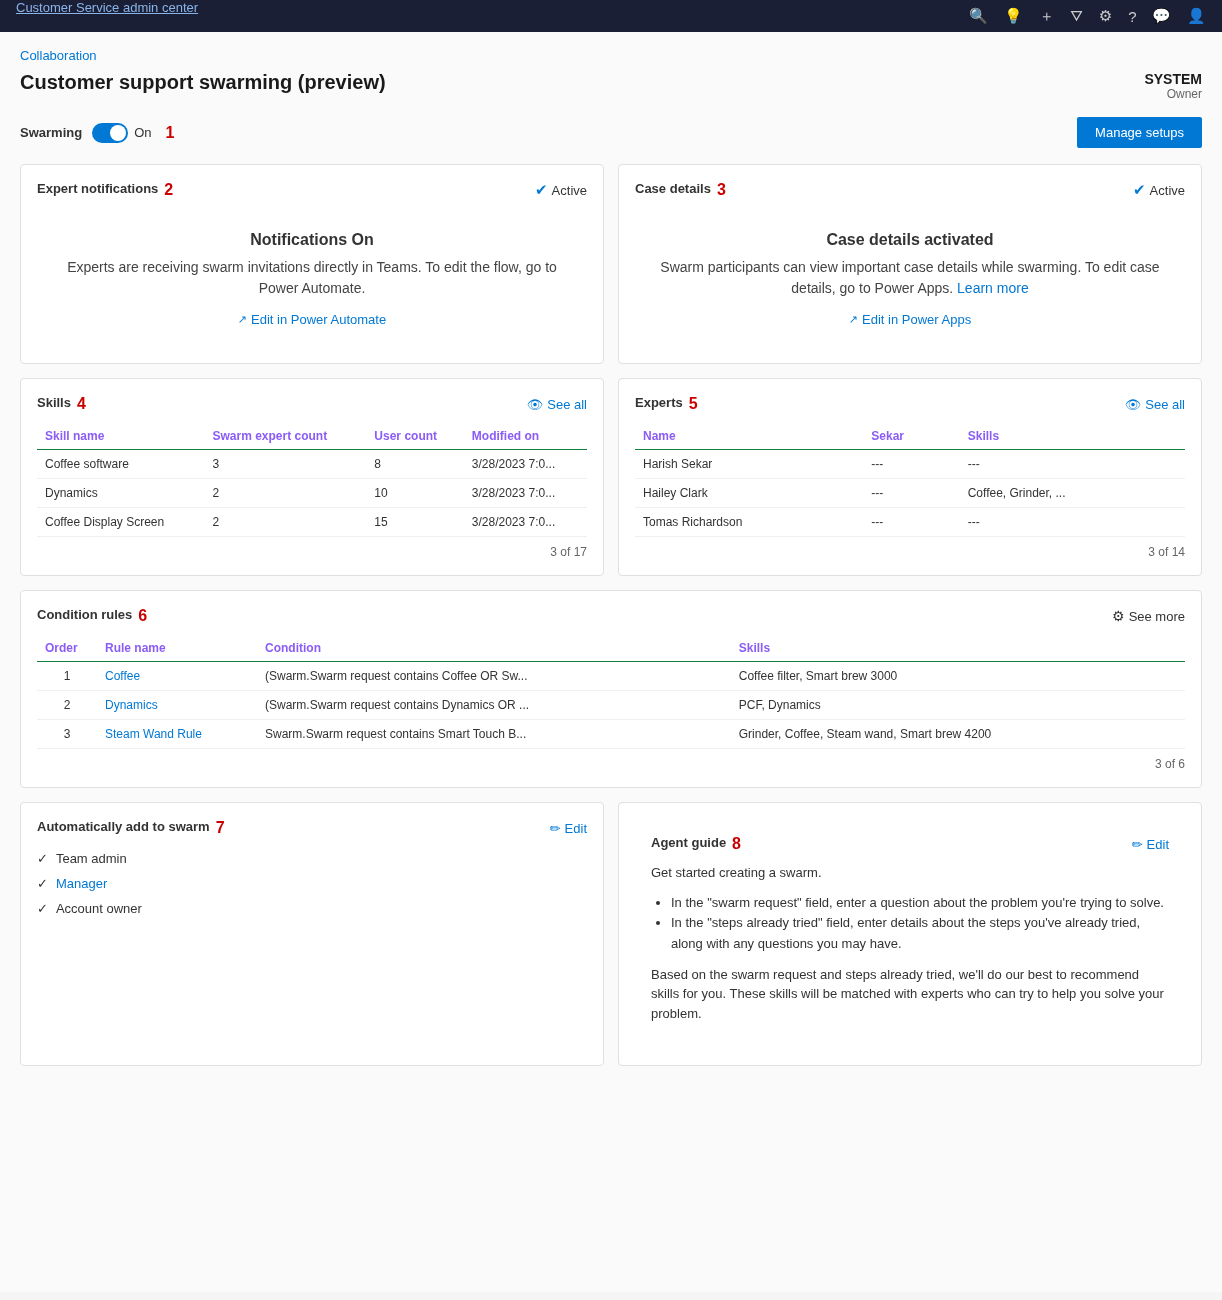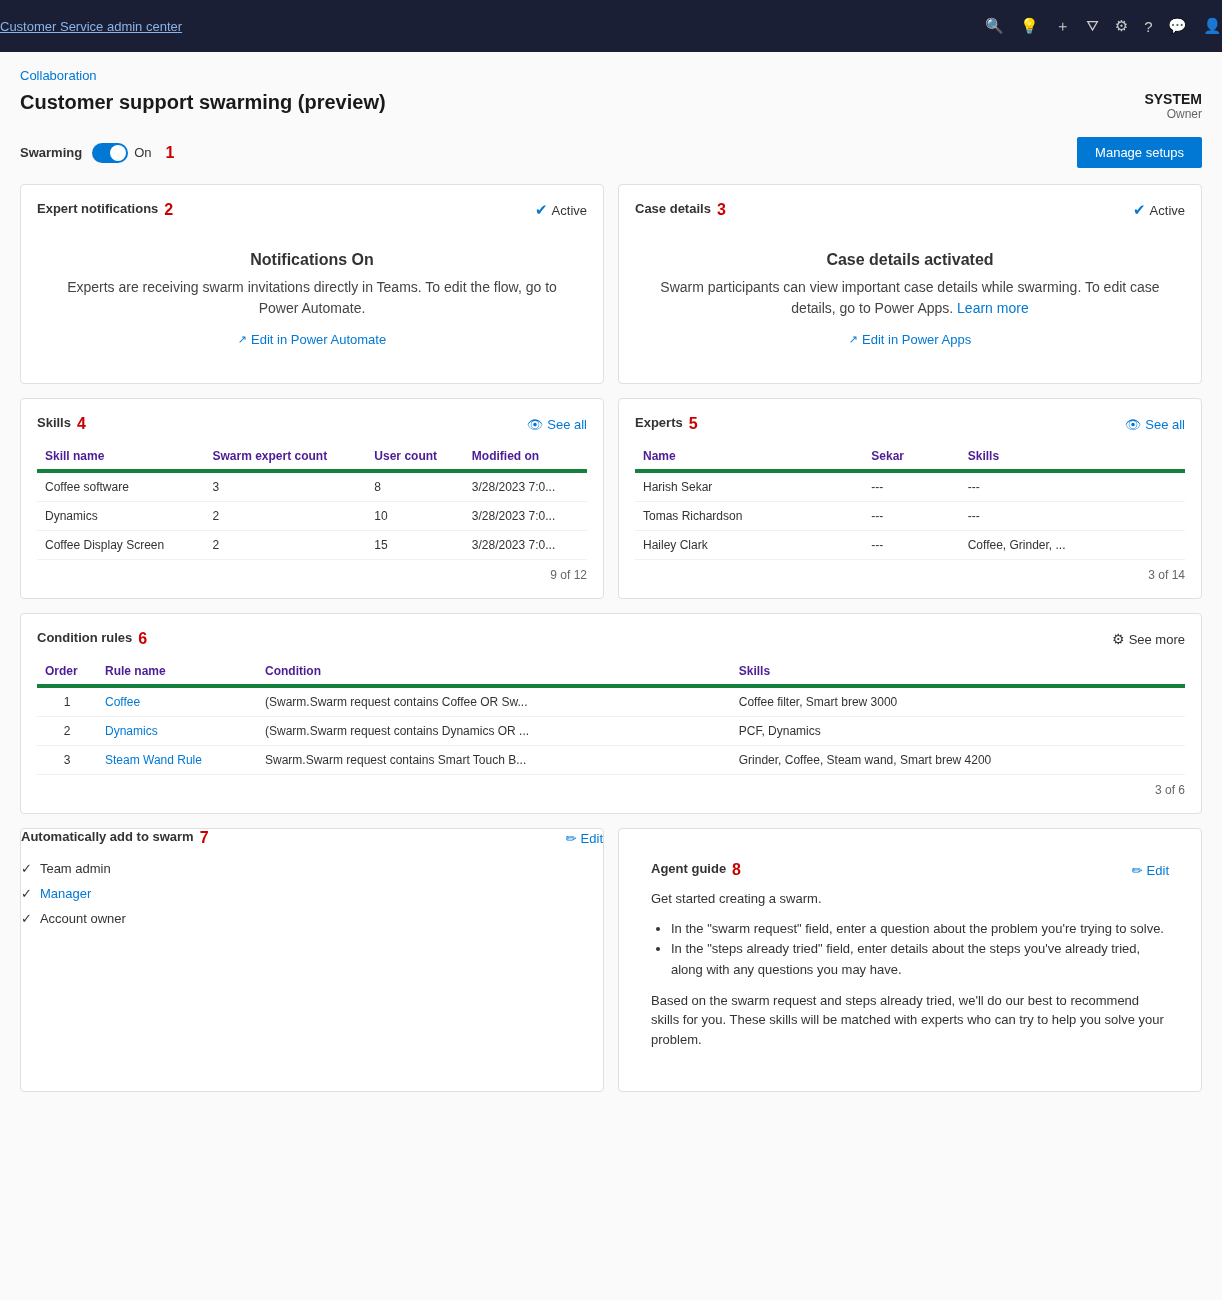--- a/index.html
+++ b/index.html
@@ -2,24 +2,23 @@
 <html><head>
   <meta charset="utf-8">
   <style>
     * { box-sizing: border-box; margin: 0; padding: 0; }
     body { font-family: 'Segoe UI', Arial, sans-serif; font-size: 13px; background: #f5f5f5; color: #333; }
 
     
     .top-nav {
       background: #1a1f36;
       color: #fff;
-      height: 52px;
+      height: 32px;
       display: flex;
-      align-items: center;
-      padding: 0 0;
+      padding: 0 16px;
       gap: 12px;
     }
     .top-nav-title { font-size: 13px; color: #8ab4e8; text-decoration: underline; flex: 1; }
     .top-nav-icons { display: flex; gap: 16px; align-items: center; }
     .top-nav-icon { color: #ccc; font-size: 15px; cursor: pointer; }
 
     
     .main-content { padding: 16px 20px; background: #fafafa; min-height: calc(1300px - 40px); }
 
     
@@ -66,35 +65,35 @@
     .notif-content { text-align: center; padding: 20px 10px; }
     .notif-title { font-size: 16px; font-weight: 600; margin-bottom: 8px; }
     .notif-desc { font-size: 14px; color: #444; line-height: 1.5; margin-bottom: 12px; }
     .edit-link { color: #0078d4; font-size: 13px; cursor: pointer; text-decoration: none; display: inline-flex; align-items: center; gap: 4px; }
 
     
     .table-card { background: #fff; border: 1px solid #e0e0e0; border-radius: 4px; padding: 16px; }
     .table-card-header { display: flex; justify-content: space-between; align-items: center; margin-bottom: 10px; }
     .see-all-link { color: #0078d4; font-size: 13px; cursor: pointer; display: flex; align-items: center; gap: 4px; }
     .data-table { width: 100%; border-collapse: collapse; font-size: 12px; }
-    .data-table th { text-align: left; padding: 6px 8px; font-weight: 600; color: #4c1d95; border-bottom: 4px solid #15803d; font-size: 12px; }
+    .data-table th { text-align: left; padding: 6px 8px; font-weight: 600; color: #8b5cf6; border-bottom: 1px solid #15803d; font-size: 12px; }
     .data-table td { padding: 7px 8px; color: #333; border-bottom: 1px solid #f0f0f0; }
     .table-count { text-align: right; font-size: 12px; color: #666; margin-top: 8px; }
 
     
     .full-card { background: #fff; border: 1px solid #e0e0e0; border-radius: 4px; padding: 16px; margin-bottom: 14px; }
     .full-card-header { display: flex; justify-content: space-between; align-items: center; margin-bottom: 10px; }
     .see-more-link { color: #333; font-size: 13px; cursor: pointer; display: flex; align-items: center; gap: 4px; }
     .gear-icon { font-size: 14px; }
 
     
     .bottom-grid { display: grid; grid-template-columns: 1fr 1fr; gap: 14px; }
 
     
-    .auto-card { background: #fff; border: 1px solid #e0e0e0; border-radius: 4px; }
+    .auto-card { background: #fff; border: 1px solid #e0e0e0; border-radius: 4px; padding: 16px; }
     .auto-card-header { display: flex; justify-content: space-between; align-items: center; margin-bottom: 14px; }
     .edit-link-btn { color: #0078d4; font-size: 13px; cursor: pointer; display: flex; align-items: center; gap: 4px; }
     .check-item { display: flex; align-items: center; gap: 8px; margin-bottom: 10px; font-size: 13px; }
     .check-icon { color: #333; }
 
     
     .agent-card { background: #fff; border: 1px solid #e0e0e0; border-radius: 4px; padding: 32px; }
     .agent-card-header { display: flex; justify-content: space-between; align-items: center; margin-bottom: 10px; }
     .agent-desc { font-size: 13px; color: #333; line-height: 1.5; margin-bottom: 10px; }
     .agent-list { padding-left: 20px; margin-bottom: 10px; }
@@ -228,21 +227,21 @@
     <td>3/28/2023 7:0...</td>
   </tr>
             <tr>
     <td>Coffee Display Screen</td>
     <td>2</td>
     <td>15</td>
     <td>3/28/2023 7:0...</td>
   </tr>
           </tbody>
       </table>
-      <div class="table-count">9 of 12</div>
+      <div class="table-count">3 of 17</div>
     </div>
 
     <div class="table-card">
       <div class="table-card-header">
         <div class="card-title">
           <span>Experts</span>
           <span class="card-badge-num">5</span>
         </div>
         <a class="see-all-link">
           <span>👁</span>
@@ -257,28 +256,28 @@
             <th>Skills</th>
           </tr>
         </thead>
         <tbody id="experts-tbody">
         <tr>
     <td>Harish Sekar</td>
     <td>---</td>
     <td>---</td>
   </tr>
             <tr>
+    <td>Hailey Clark</td>
+    <td>---</td>
+    <td>Coffee, Grinder, ...</td>
+  </tr>
+            <tr>
     <td>Tomas Richardson</td>
     <td>---</td>
     <td>---</td>
-  </tr>
-            <tr>
-    <td>Hailey Clark</td>
-    <td>---</td>
-    <td>Coffee, Grinder, ...</td>
   </tr>
           </tbody>
       </table>
       <div class="table-count">3 of 14</div>
     </div>
   </div>
 
   <div class="full-card">
     <div class="full-card-header">
       <div class="card-title">

